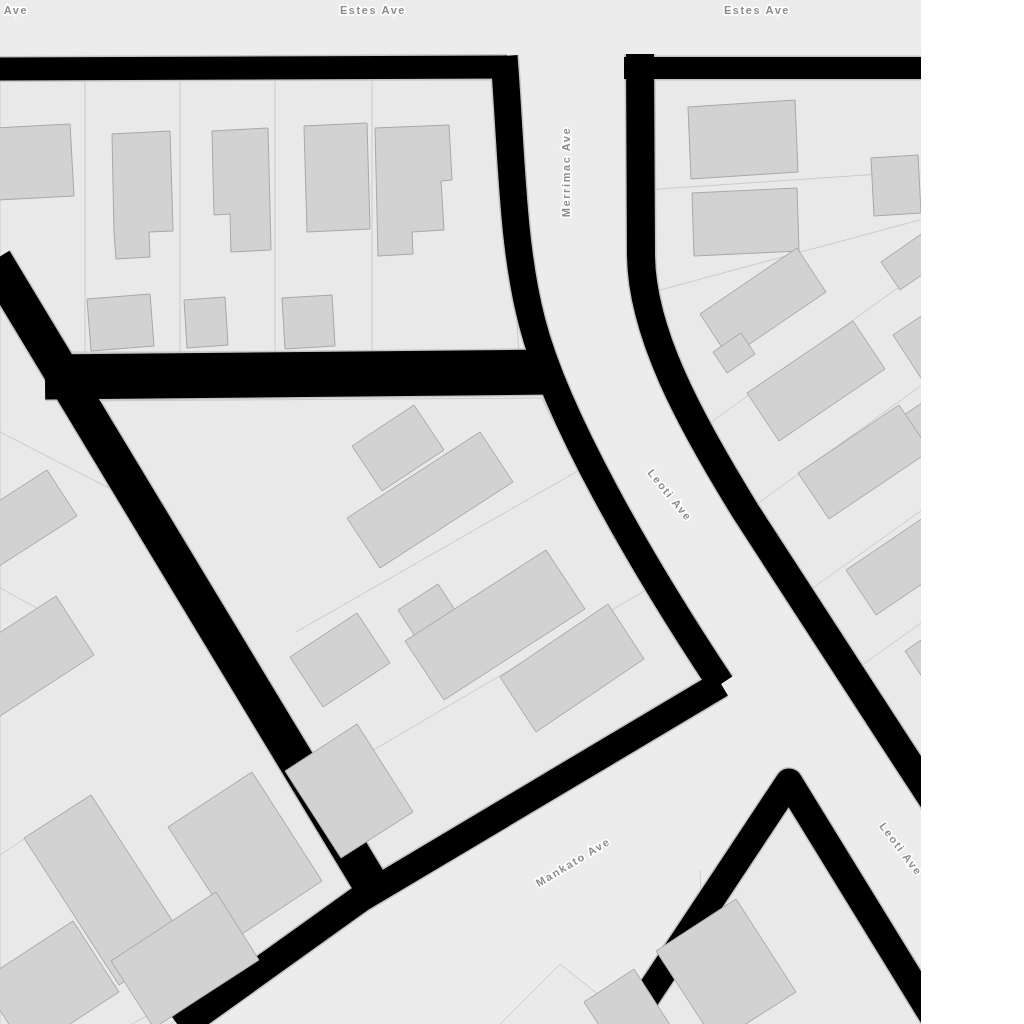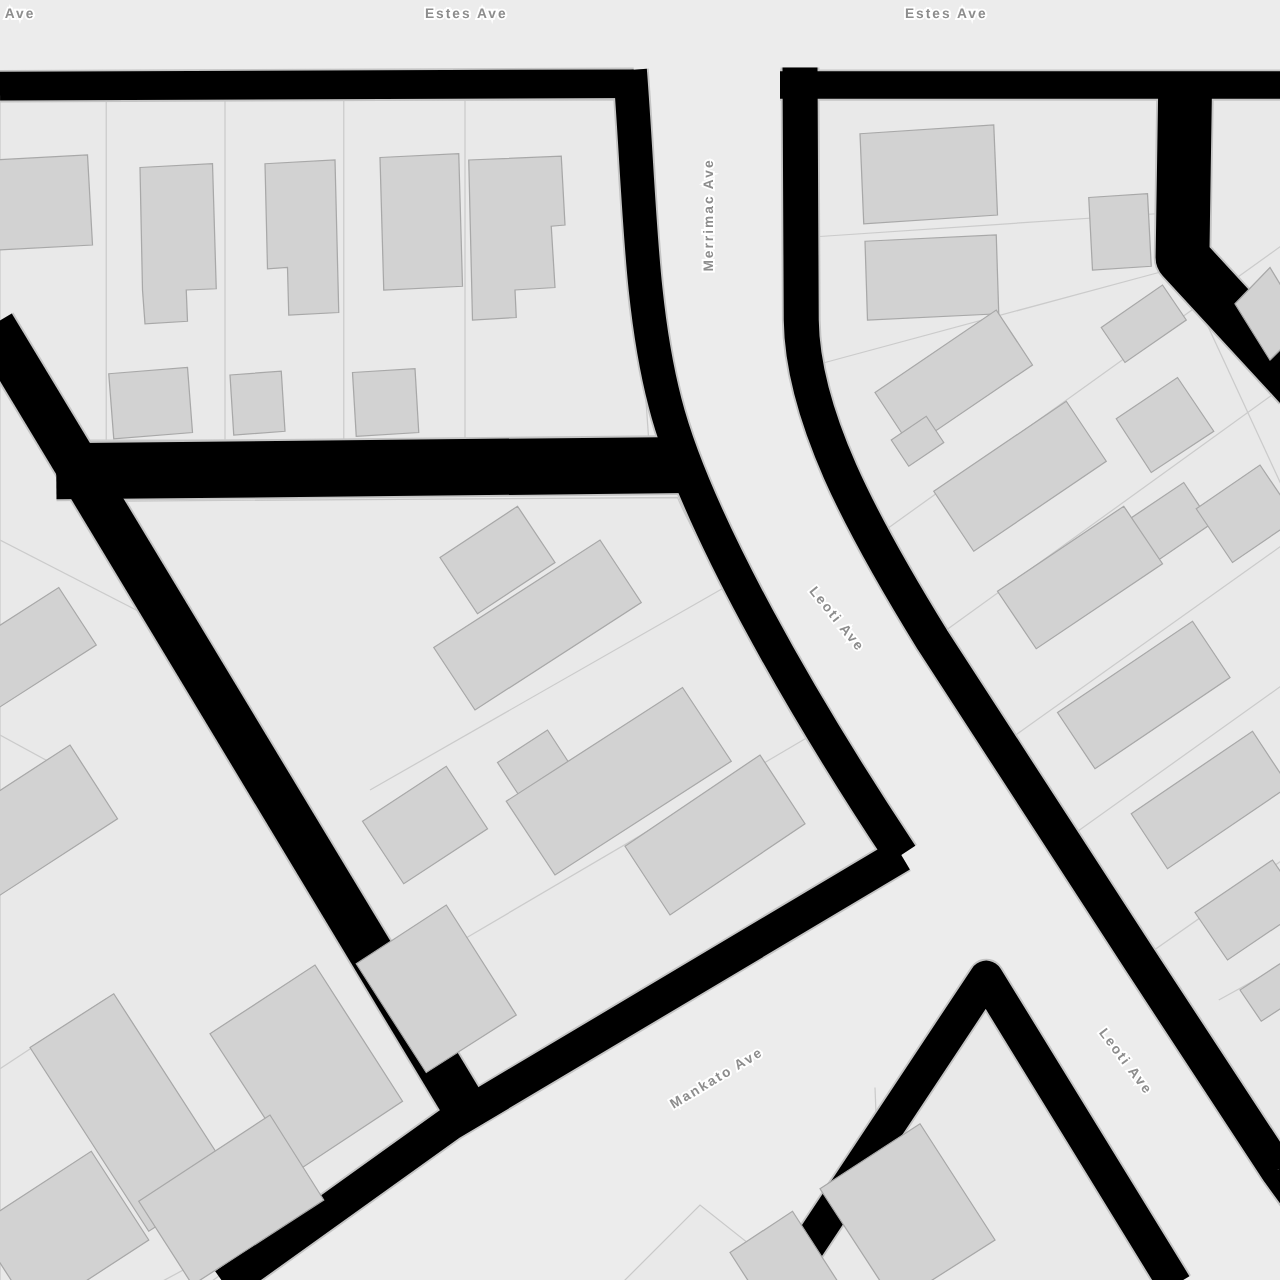--- a/index.html
+++ b/index.html
@@ -1,16 +1,16 @@
 <!DOCTYPE html>
 <html><head>
 <meta charset="utf-8">
 <style>
   html,body{margin:0;padding:0;background:#ffffff;}
-  .map-wrap{position:relative;width:1024px;height:1024px;overflow:hidden;
+  .map-wrap{position:relative;width:921px;height:1024px;overflow:hidden;
     font-family:"Liberation Sans",sans-serif;}
   svg{display:block;}
   .blk{fill:var(--block,#e9e9e9);stroke:var(--block-outline,#c9c9c9);stroke-width:1;}
   .wedge{fill:var(--block,#e9e9e9);stroke:var(--block-outline,#c9c9c9);stroke-width:1;}
   .pline{stroke:var(--parcel-line,#c9c9c9);stroke-width:1;fill:none;}
   .bcase{stroke:var(--road-casing,#c4c4c4);fill:none;stroke-linejoin:round;stroke-linecap:butt;}
   .bink{stroke:var(--road,#000000);fill:none;stroke-linejoin:round;stroke-linecap:butt;}
   .bldg{fill:var(--building,#d2d2d2);stroke:var(--building-outline,#a8a8a8);stroke-width:1;}
   .street-label{font:700 11px "Liberation Sans",sans-serif;
     fill:var(--label-text,#8d8d8d);stroke:var(--label-halo,#ffffff);stroke-width:3px;

